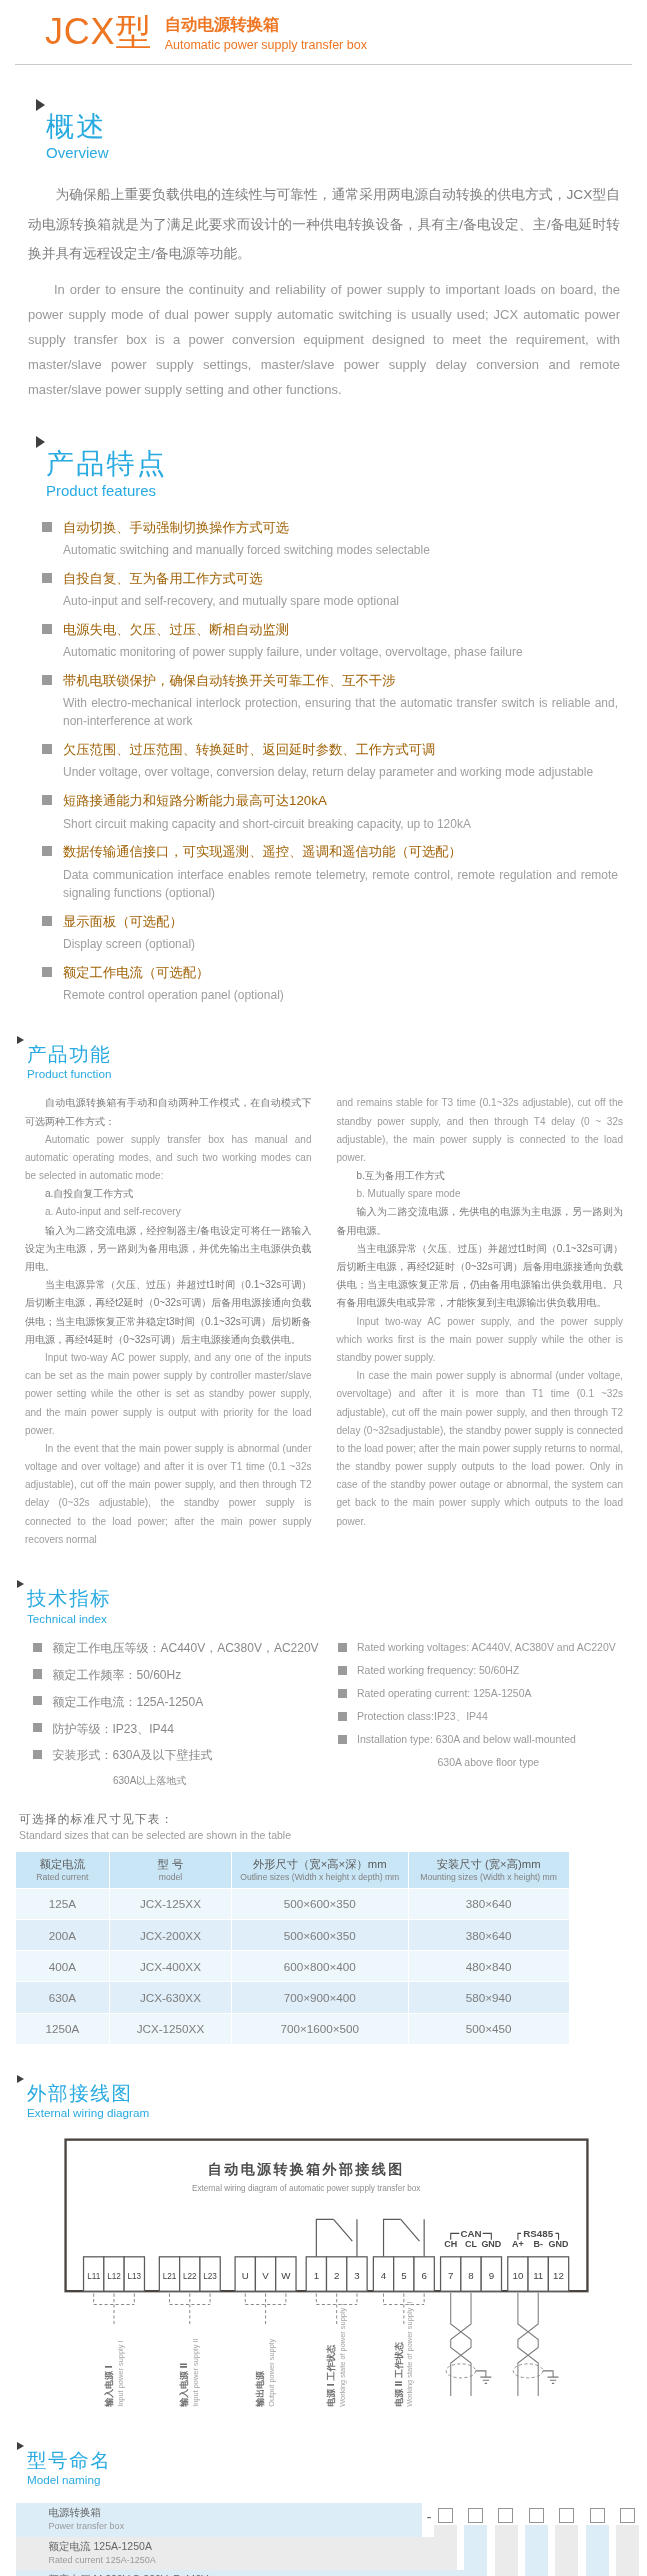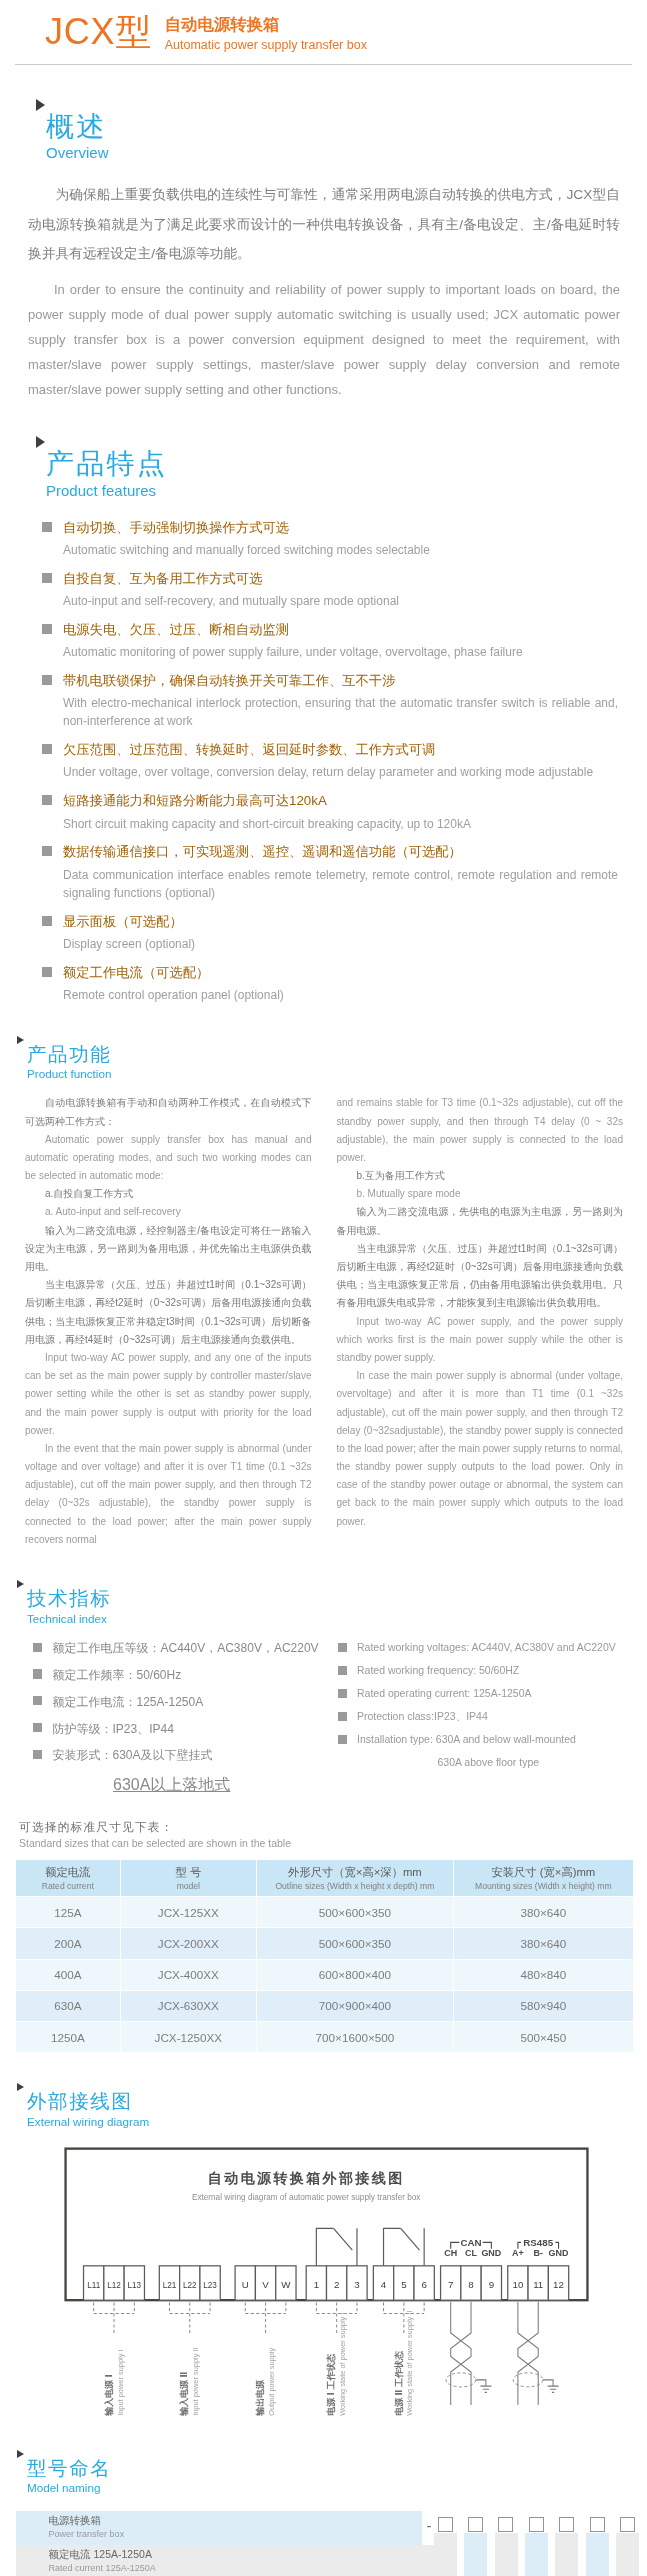--- a/index.html
+++ b/index.html
@@ -51,28 +51,28 @@
 
   
   .tech-cols{display:flex;gap:14px;margin:15.6px 20px 0 33px;}
   .tech-col{flex:1;min-width:0;}
   .tech-col ul{list-style:none;margin:0;padding:0;}
   .tech-item{position:relative;padding-left:19.5px;margin-bottom:9.4px;line-height:1.45;}
   .tech-col.zh .tech-item{font-size:12px;color:#8a8a8a;}
   .tech-col.en .tech-item{font-size:10.5px;color:#9a9a9a;margin-bottom:7.8px;}
   .tbullet{position:absolute;left:0;top:2.3px;width:9.4px;height:9.4px;background:#9a9a9a;}
   .tech-sub{line-height:1.4;}
-  .tech-col.zh .tech-sub{margin-left:80px;font-size:16px;color:#8a8a8a;text-decoration:underline;}
+  .tech-col.zh .tech-sub{margin-left:80px;font-size:10px;color:#8a8a8a;}
   .tech-col.en .tech-sub{margin-left:100px;font-size:10.5px;color:#9a9a9a;}
 
   .size-note-zh{margin:23.4px 0 0 19px;font-size:11.7px;color:#6f6f6f;letter-spacing:1.2px;}
   .size-note-en{margin:2.3px 0 0 19px;font-size:10.5px;color:#9b9b9b;}
 
   
-  table.sizes{border-collapse:collapse;margin:11px 0 0 15.6px;width:617px;text-align:center;table-layout:fixed;}
+  table.sizes{border-collapse:collapse;margin:11px 0 0 15.6px;width:553px;text-align:center;table-layout:fixed;}
   table.sizes th{background:#c9e6f6;font-weight:normal;padding:4.7px 1.6px 5.5px 1.6px;border-right:1.6px solid #fff;}
   table.sizes th:last-child,table.sizes td:last-child{border-right:none;}
   .h-zh{font-size:11.3px;color:#5a5a5a;}
   .h-en{font-size:8.6px;color:#828282;margin-top:0.8px;}
   table.sizes td{padding:8.6px 1.6px;border-right:1.6px solid #fff;border-top:1.6px solid #fff;font-size:11.7px;color:#7d7d7d;}
   tr.odd td{background:#eef7fc;}
   tr.even td{background:#dfeef8;}
   col.c1{width:17%;} col.c2{width:22%;} col.c3{width:32%;} col.c4{width:29%;}
 
   

